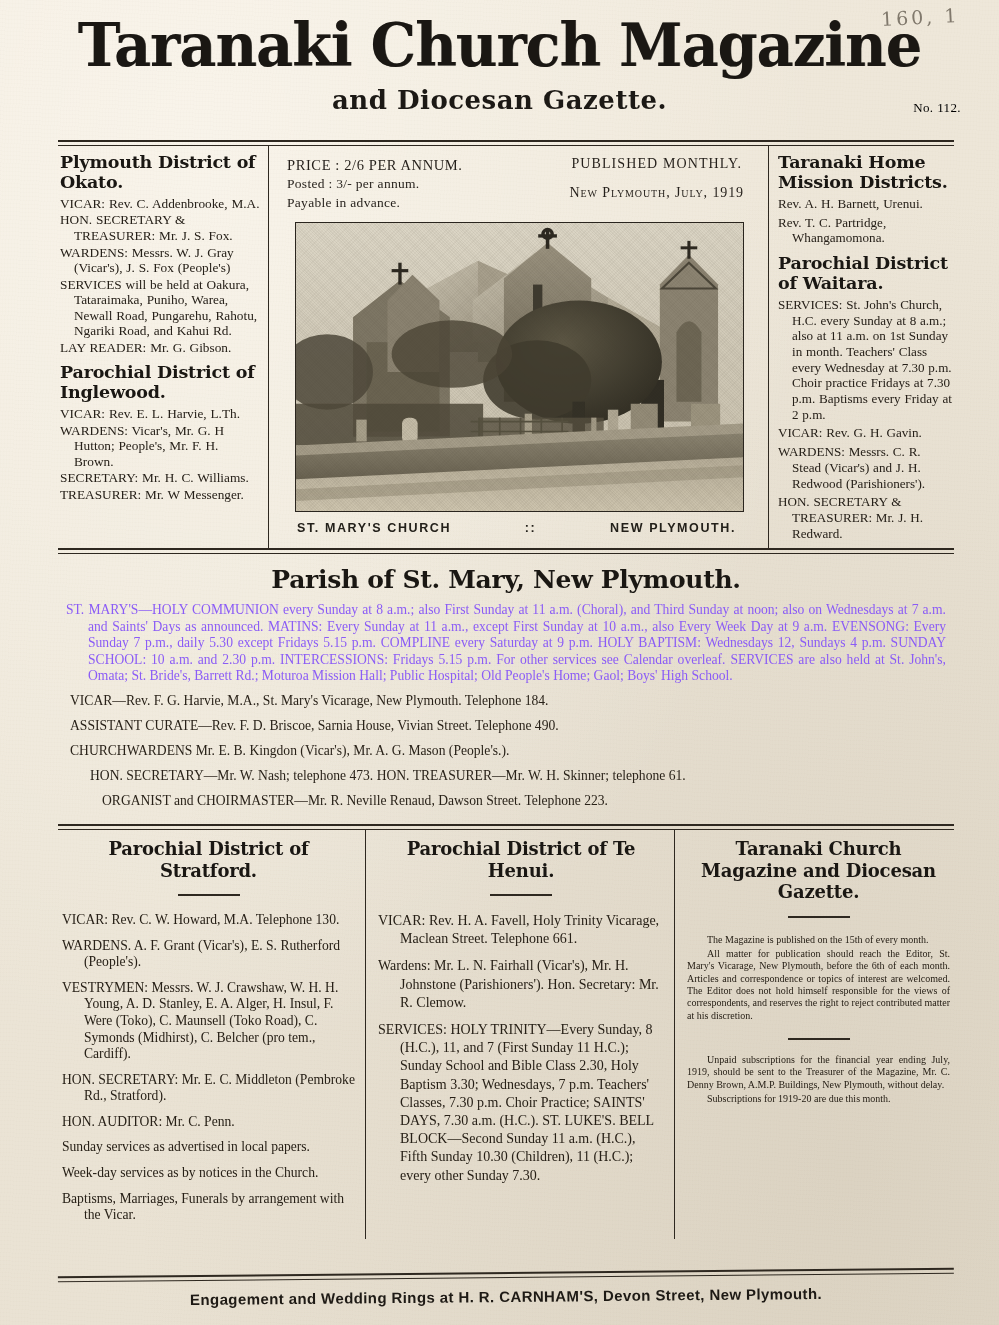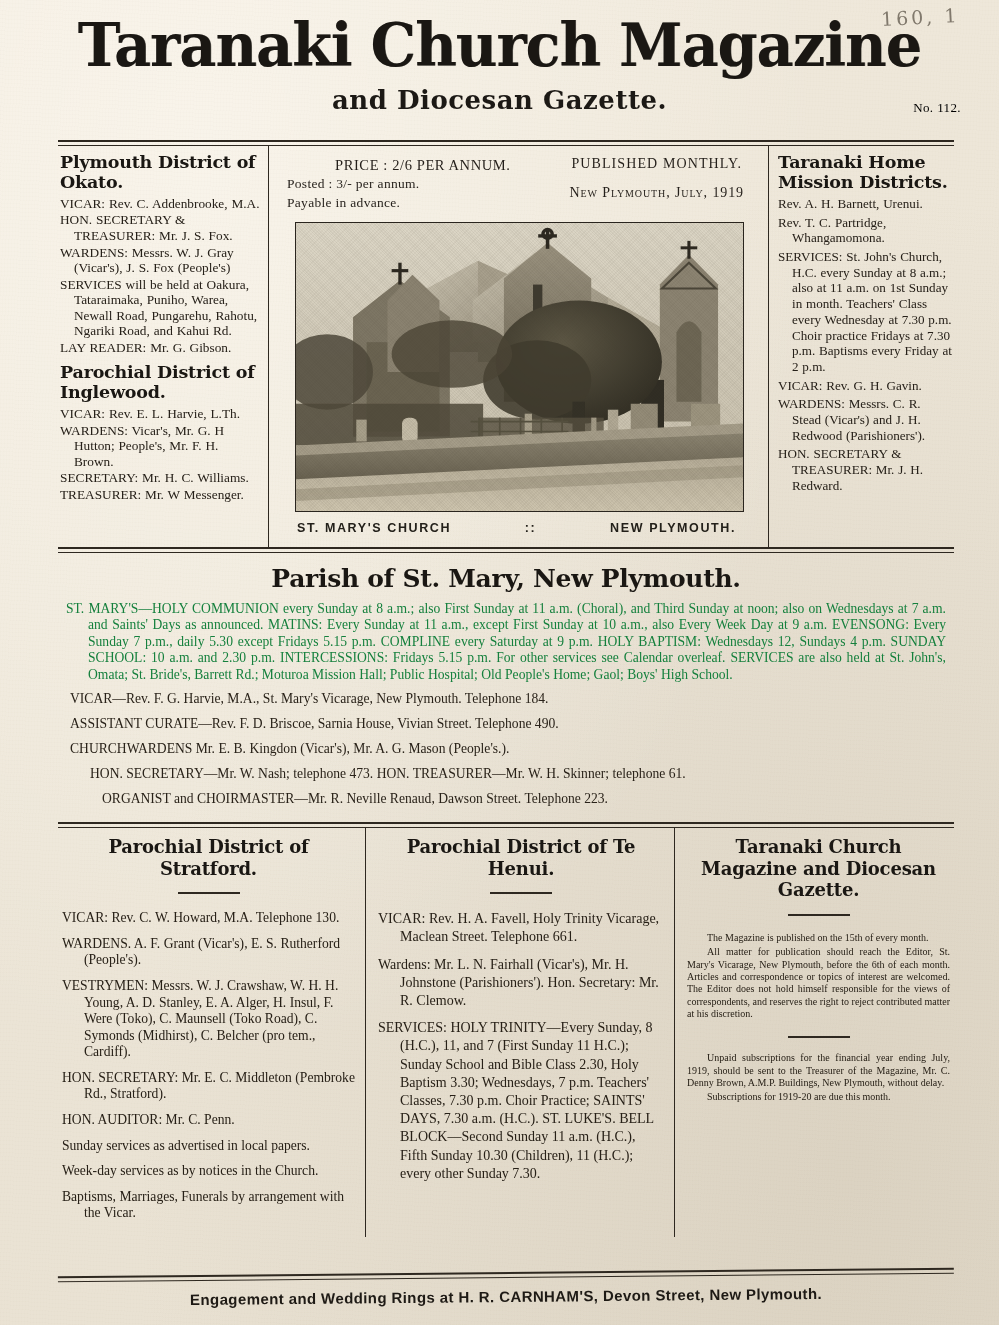--- a/index.html
+++ b/index.html
@@ -97,21 +97,21 @@
     padding-left:14px;
     text-indent:-14px;
     color:#262019;
     word-spacing:.5px;
   }
   .col-r .entry{font-size:13.1px;line-height:1.2;margin-bottom:3px;}
 
   
   .pricebar{display:flex;justify-content:space-between;padding:6px 6px 10px 6px;}
   .price-left{font-size:13.5px;line-height:1.34;letter-spacing:.3px;}
-  .price-left .big{font-size:14.5px;letter-spacing:.6px;margin-left:48px;}
+  .price-left .big{font-size:14.5px;letter-spacing:.6px;}
   .price-right{text-align:center;font-size:14px;letter-spacing:1.1px;padding-right:8px;}
   .price-right .ln2{margin-top:13px;font-size:14px;letter-spacing:.9px;}
   .smcap{font-variant:small-caps;}
 
   
   .photowrap{padding:0 14px;}
   .photo{
     position:relative;
     height:288px;
     border:1.5px solid #2a251e;
@@ -143,21 +143,21 @@
   .parish-title{
     font-family:"DejaVu Serif", serif;
     font-weight:bold;font-size:25px;
     text-align:center;margin:7px 0 8px 0;color:#1a1713;
     letter-spacing:-.3px;
   }
   .parish-para{
     font-size:13.6px;line-height:1.215;margin:0 4px 1px 0;
     padding-left:26px;text-indent:-22px;
     text-align:justify;
-    color:#15803d;
+    color:#8b5cf6;
   }
   .parish-line{
     font-size:13.6px;line-height:1.25;margin:8px;
     padding-left:22px;text-indent:-22px;
     color:#292219;
   }
   .parish-line.ind1{padding-left:42px;text-indent:-22px;}
   .parish-line.ind2{padding-left:54px;text-indent:-22px;}
 
   
@@ -347,20 +347,21 @@
         <span>::</span>
         <span>NEW PLYMOUTH.</span>
       </div>
     </div>
 
     <div class="col-r">
       <h2 class="gothic">Taranaki Home Mission Districts.</h2>
       <p class="entry">Rev. A. H. Barnett, Urenui.</p>
       <p class="entry">Rev. T. C. Partridge, Whangamomona.</p>
 
+      <h2 class="gothic mt">Parochial District of Waitara.</h2>
       <p class="entry">SERVICES: St. John's Church, H.C. every Sunday at 8 a.m.; also at 11 a.m. on 1st Sunday in month. Teachers' Class every Wednesday at 7.30 p.m. Choir practice Fridays at 7.30 p.m. Baptisms every Friday at 2 p.m.</p>
       <p class="entry">VICAR: Rev. G. H. Gavin.</p>
       <p class="entry">WARDENS: Messrs. C. R. Stead (Vicar's) and J. H. Redwood (Parishioners').</p>
       <p class="entry">HON. SECRETARY &amp; TREASURER: Mr. J. H. Redward.</p>
     </div>
   </div>
 
   <div class="rule-double"></div>
 
   <div class="parishband">

